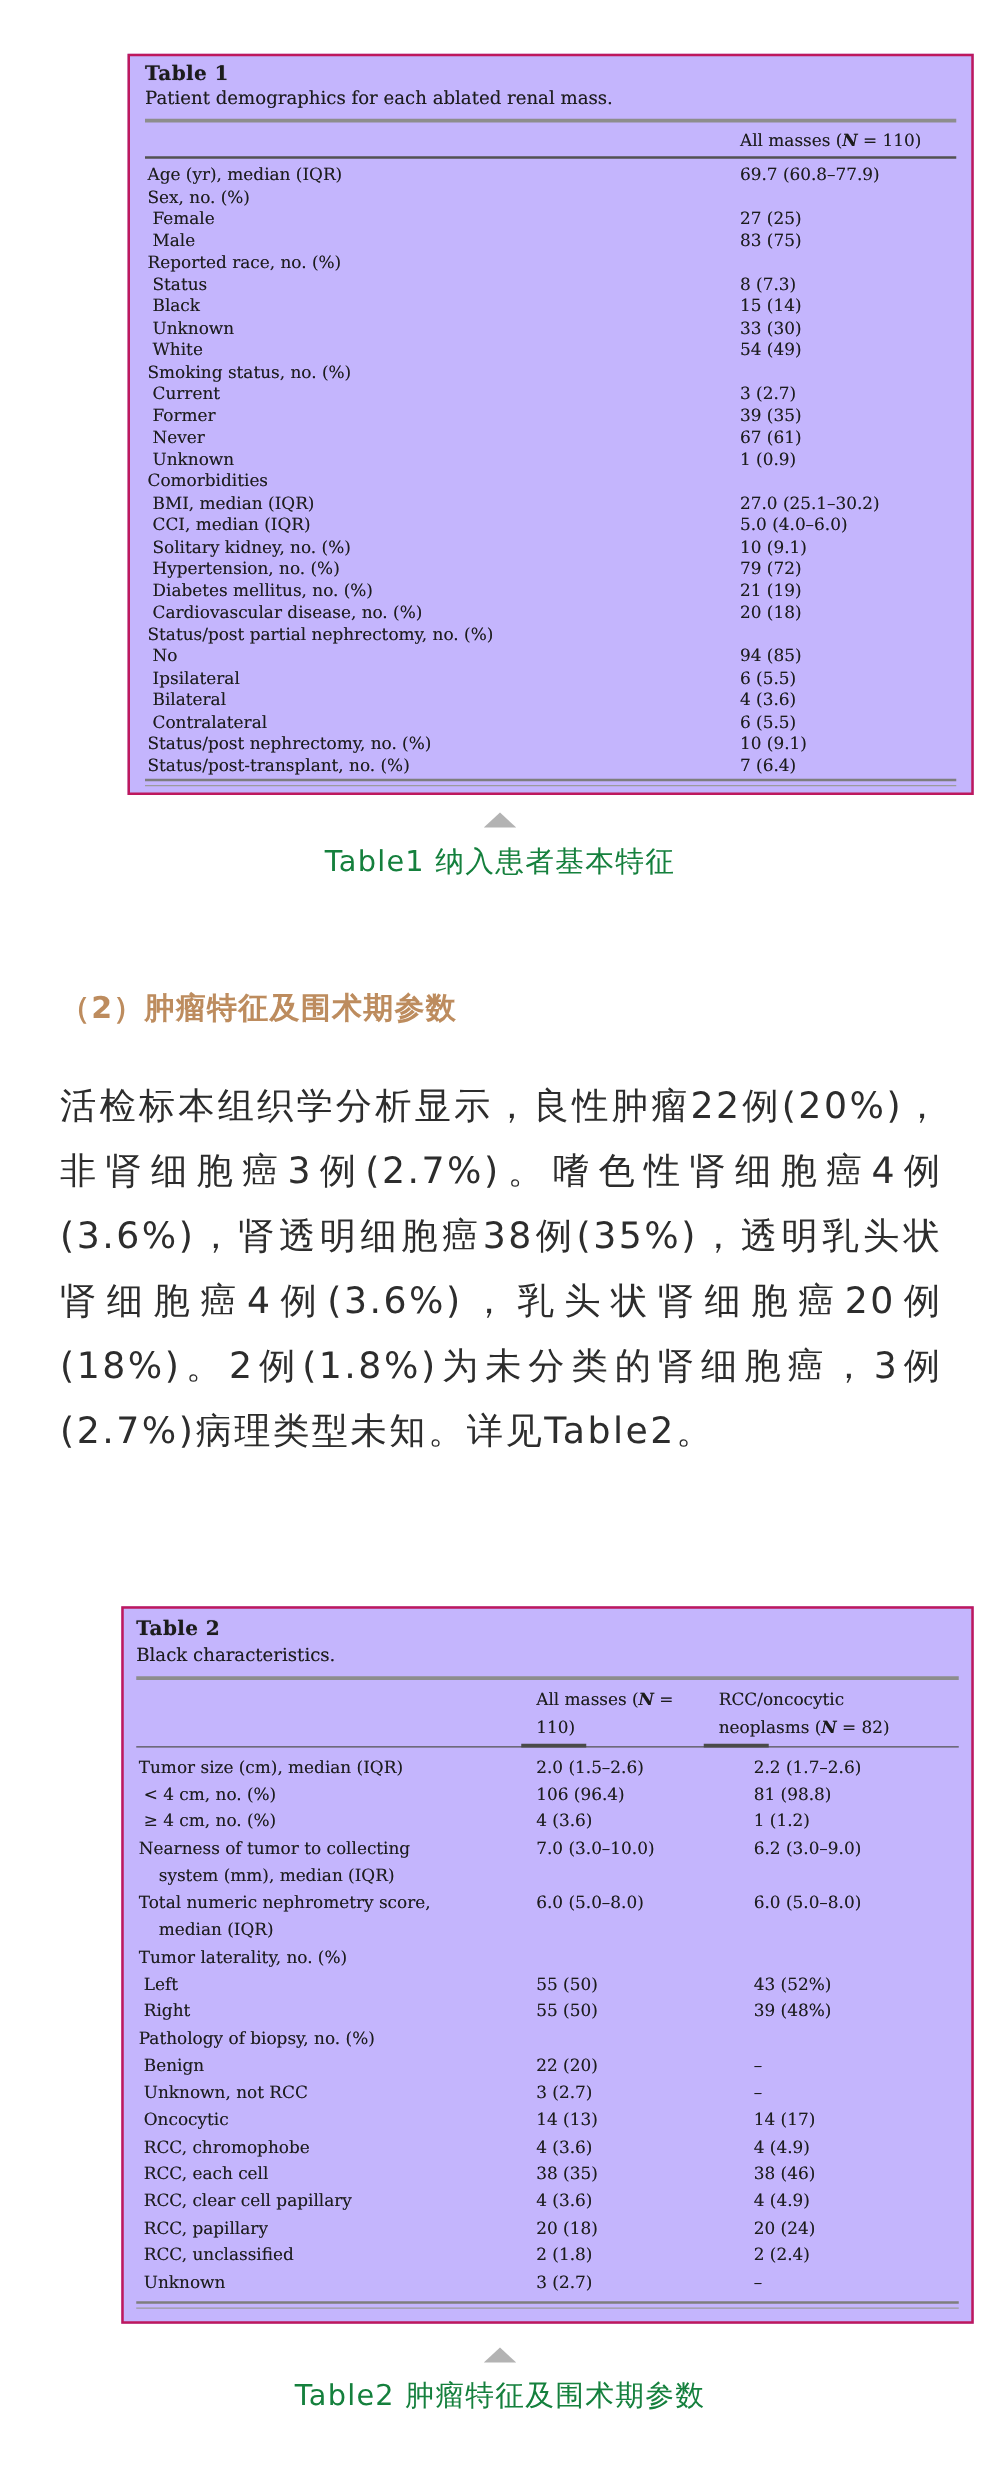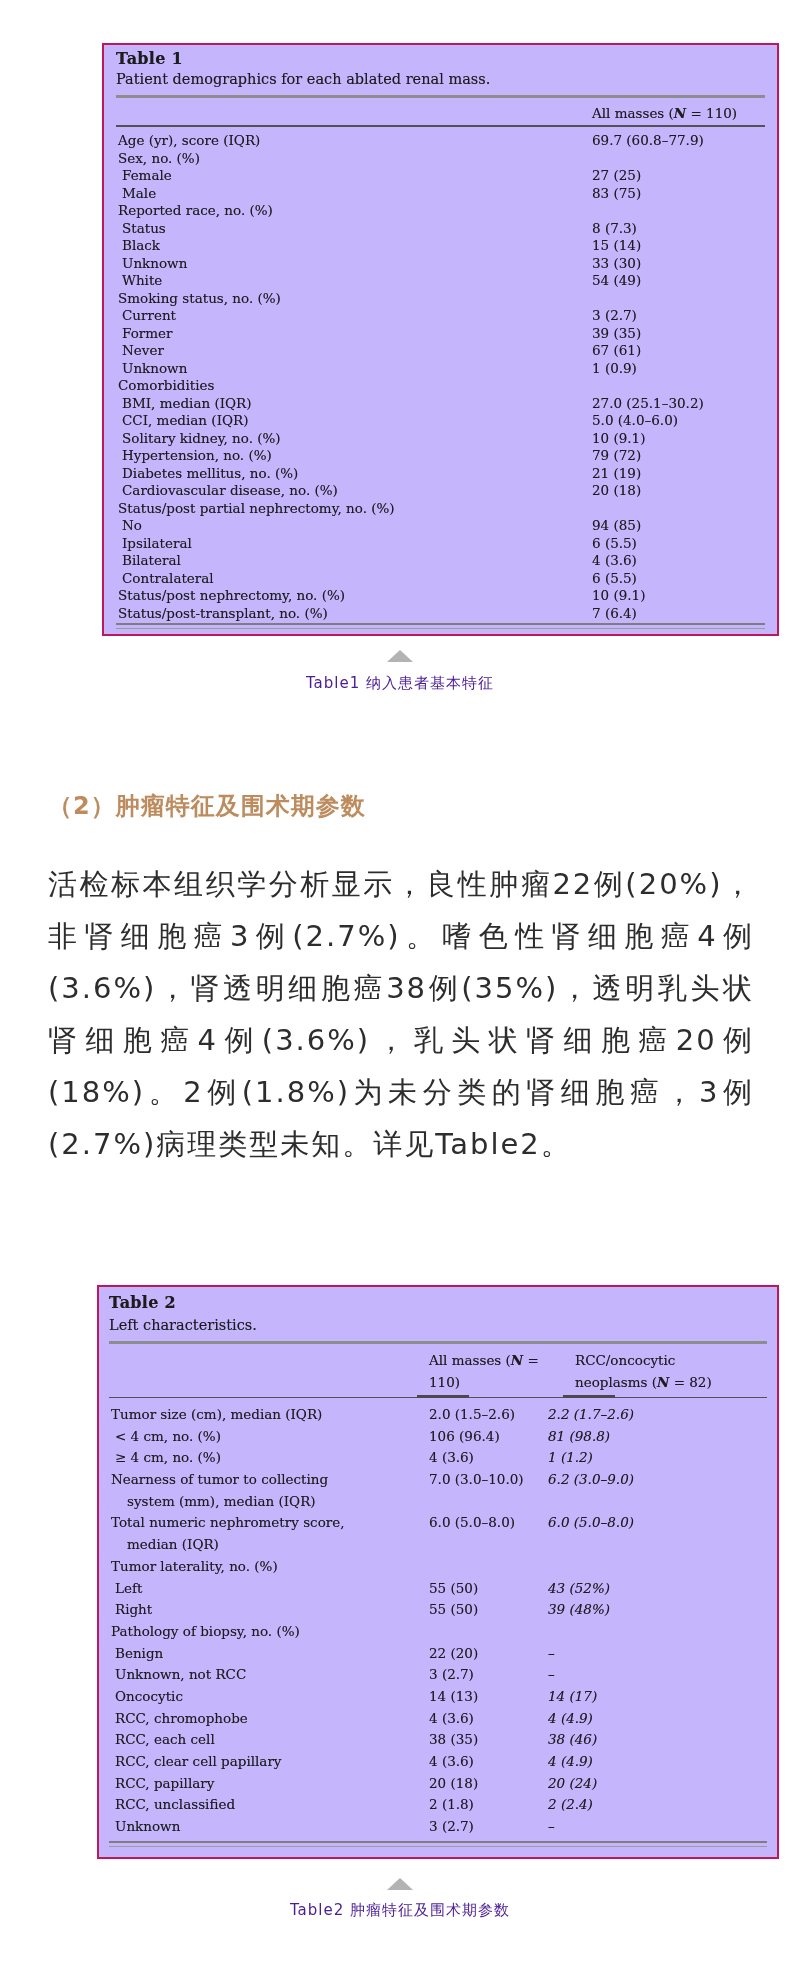--- a/index.html
+++ b/index.html
@@ -24,28 +24,28 @@
   .rows{position:absolute;left:0;right:0;}
   .r{position:relative;white-space:nowrap;font-size:13.5px;
      text-shadow:0 0 .5px rgba(20,20,20,.45);}
   #t1-rows .r{height:17.5px;line-height:17.5px;}
   #t2-rows .r{line-height:21.7px;}
   .lab{position:absolute;left:2px;}
   .lab.ind{left:6px;text-align:center;}
   .lab2{position:absolute;left:18px;top:21.7px;}
   .val{position:absolute;}
   #t1-rows .val{left:476px;}
-  .v1{left:320px;} .v2{left:439px;font-style:italic;}
+  .v1{left:320px;} .v2{left:494px;}
 
   
   .caption{position:absolute;left:0;width:800px;text-align:center;
            font-family:"DejaVu Sans","Liberation Sans",sans-serif;}
   .tri{width:0;height:0;margin:0 auto;border-left:13px solid transparent;
        border-right:13px solid transparent;border-bottom:12px solid #b3b3b3;}
-  .cap-text{font-size:15px;color:#4c1d95;letter-spacing:1px;}
+  .cap-text{font-size:23px;color:#15803d;letter-spacing:1px;}
   .heading{position:absolute;left:48px;width:720px;font-size:24px;font-weight:bold;
            color:#bd8c5e;letter-spacing:1px;
            font-family:"DejaVu Sans","Liberation Sans",sans-serif;}
   .para{position:absolute;left:48px;width:706px;font-size:29px;line-height:52px;
         color:#2d2d2d;text-align:justify;letter-spacing:2px;
         font-family:"DejaVu Sans","Liberation Sans",sans-serif;}
 </style>
 </head>
 <body>
 
@@ -53,21 +53,21 @@
 
   <div class="tbox" id="table1-box">
     <div class="inner">
       <div class="t-title" style="top:4px;">Table 1</div>
       <div class="t-sub" style="top:26px;">Patient demographics for each ablated renal mass.</div>
       <div class="rule-thick" style="top:50px;"></div>
       <div class="hdr" id="t1-colhdr" style="top:57px;left:476px;">All masses (<b><i>N</i></b> = 110)</div>
       <div class="rule-mid" style="top:80px;"></div>
       <div class="rows" id="t1-rows" style="top:87px;">
           <div class="r">
-            <span class="lab">Age (yr), score (IQR)</span>
+            <span class="lab">Age (yr), median (IQR)</span>
             <span class="val">69.7 (60.8–77.9)</span>
           </div>
           <div class="r">
             <span class="lab">Sex, no. (%)</span>
           </div>
           <div class="r">
             <span class="lab ind">Female</span>
             <span class="val">27 (25)</span>
           </div>
           <div class="r">
@@ -176,21 +176,21 @@
     <div class="cap-text" style="margin-top:12px;">Table1 纳入患者基本特征</div>
   </div>
 
   <div class="heading" style="top:790px;">（2）肿瘤特征及围术期参数</div>
 
   <div class="para" style="top:858px;">活检标本组织学分析显示，良性肿瘤22例(20%)，非肾细胞癌3例(2.7%)。嗜色性肾细胞癌4例(3.6%)，肾透明细胞癌38例(35%)，透明乳头状肾细胞癌4例(3.6%)，乳头状肾细胞癌20例(18%)。2例(1.8%)为未分类的肾细胞癌，3例(2.7%)病理类型未知。详见Table2。</div>
 
   <div class="tbox" id="table2-box">
     <div class="inner" style="left:10px;right:10px;">
       <div class="t-title" style="top:6px;">Table 2</div>
-      <div class="t-sub" style="top:30px;">Left characteristics.</div>
+      <div class="t-sub" style="top:30px;">Black characteristics.</div>
       <div class="rule-thick" style="top:54px;"></div>
       <div class="hdr v1-pos" id="t2-col1" style="top:62px;left:320px;">All masses (<b><i>N</i></b> =<br>110)</div>
       <div class="hdr" id="t2-col2" style="top:62px;left:466px;">RCC/oncocytic<br>neoplasms (<b><i>N</i></b> = 82)</div>
       <div class="rule-mid" style="top:110px;border-top-width:1.5px;"></div>
       <div class="seg" style="top:108px;left:308px;"></div>
       <div class="seg" style="top:108px;left:454px;"></div>
       <div class="rows" id="t2-rows" style="top:117px;">
           <div class="r" style="height: 21.7px;">
             <span class="lab">Tumor size (cm), median (IQR)</span>
             <span class="val v1">2.0 (1.5–2.6)</span>

